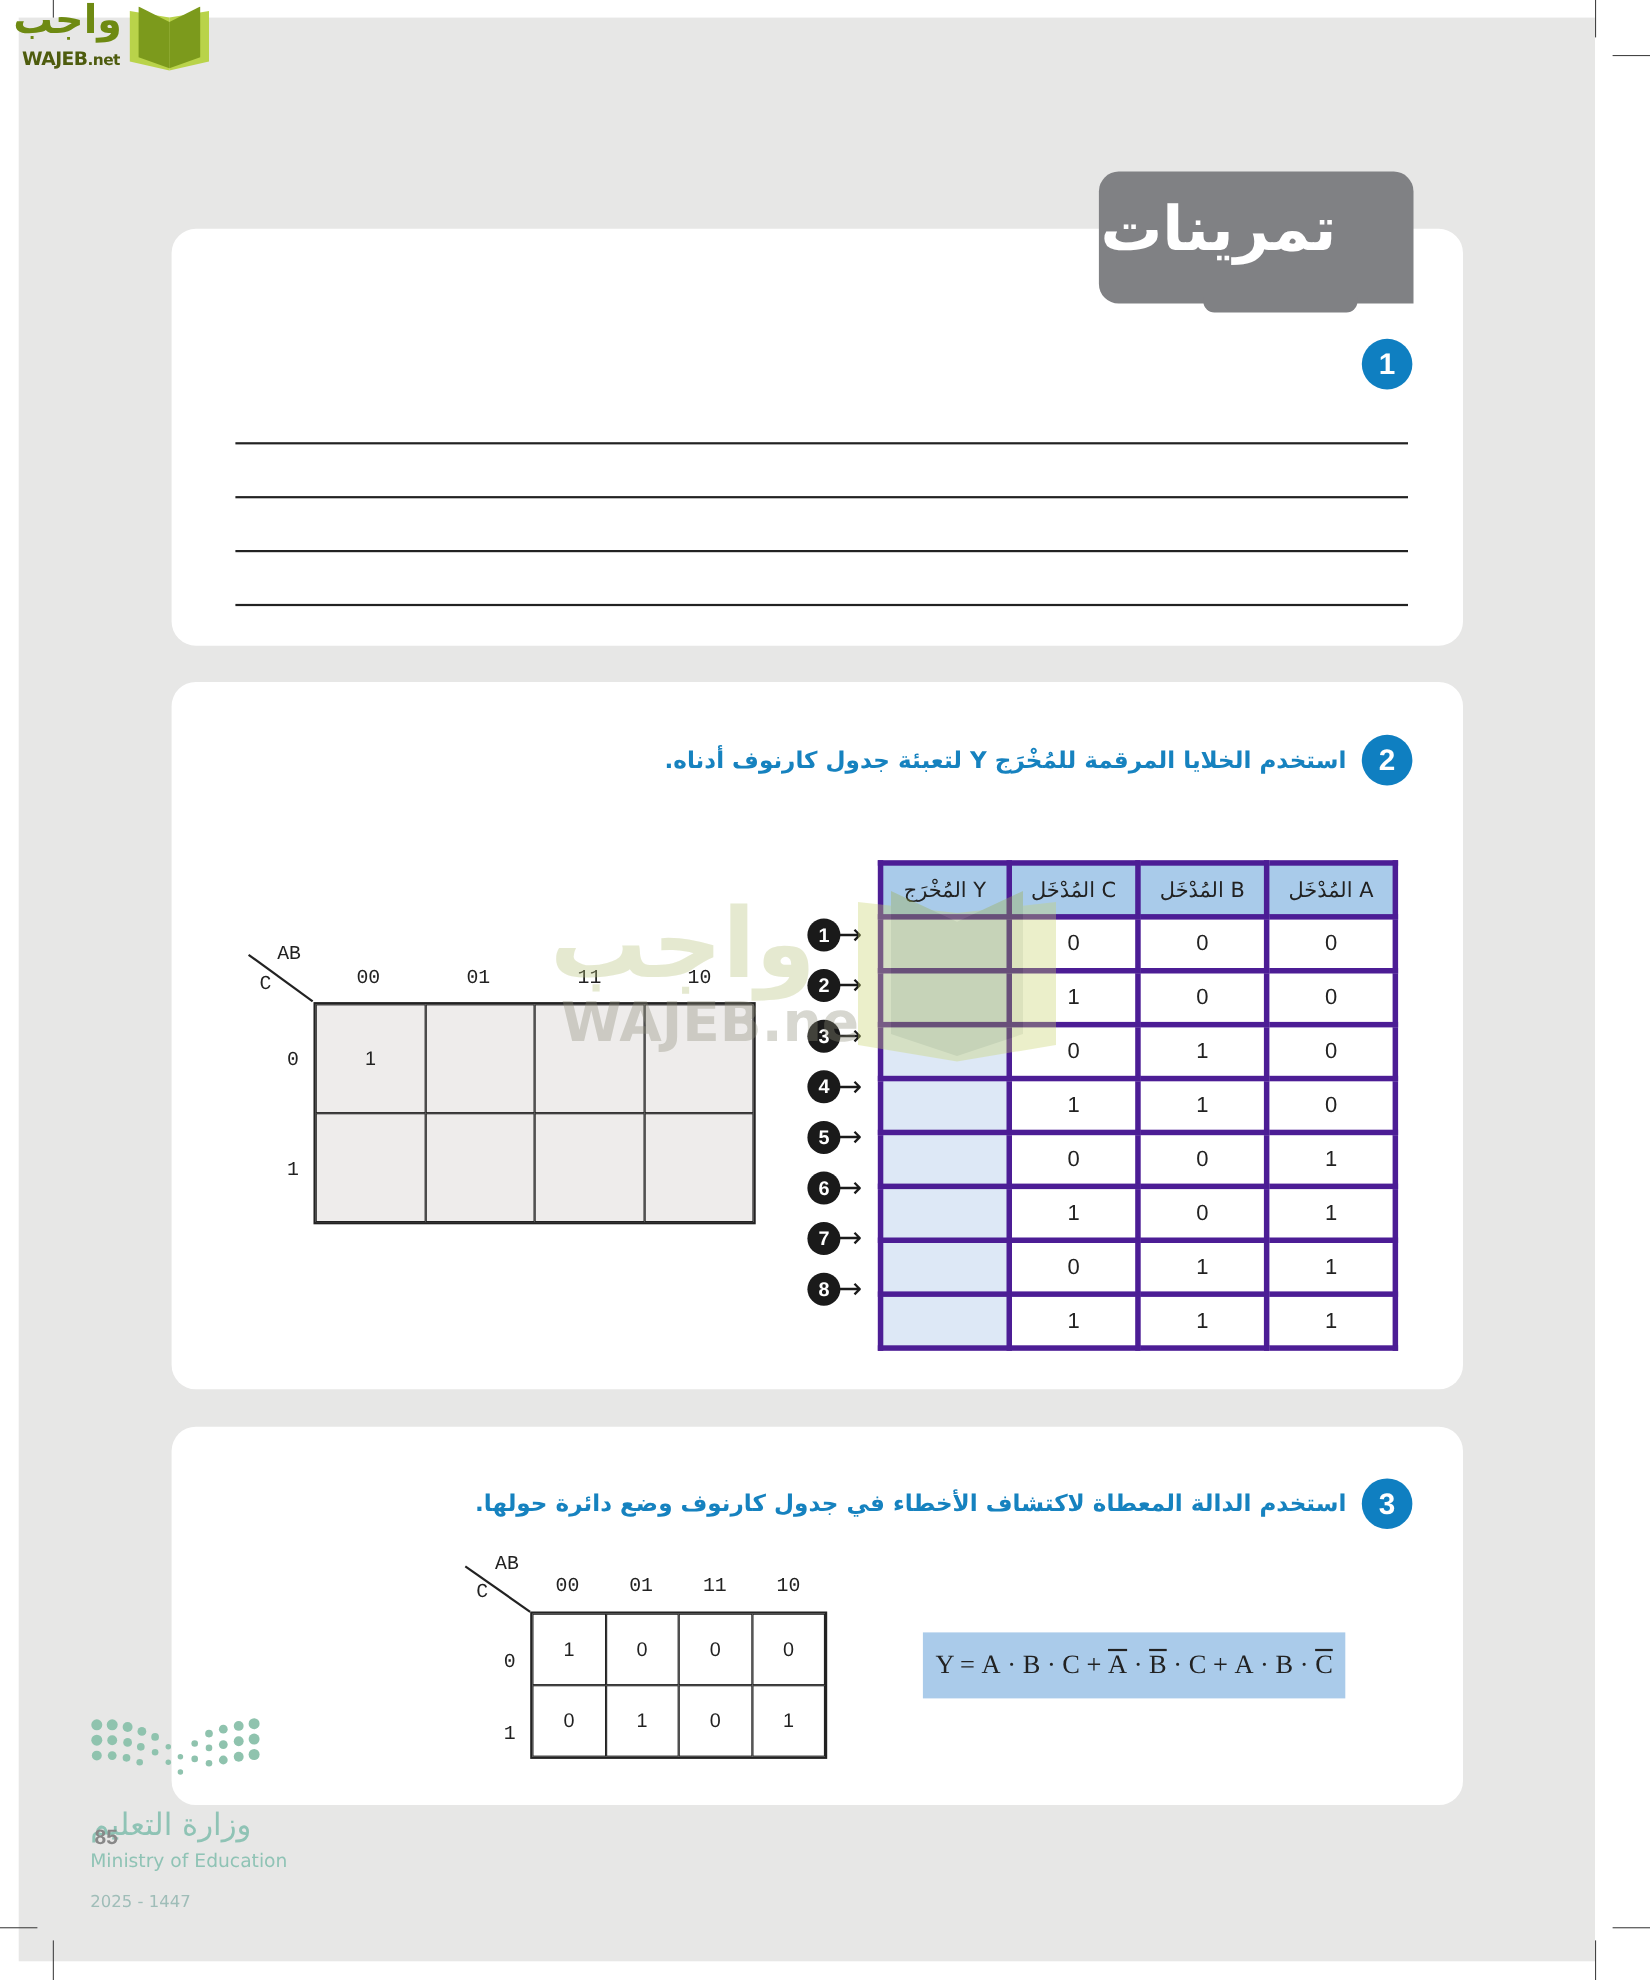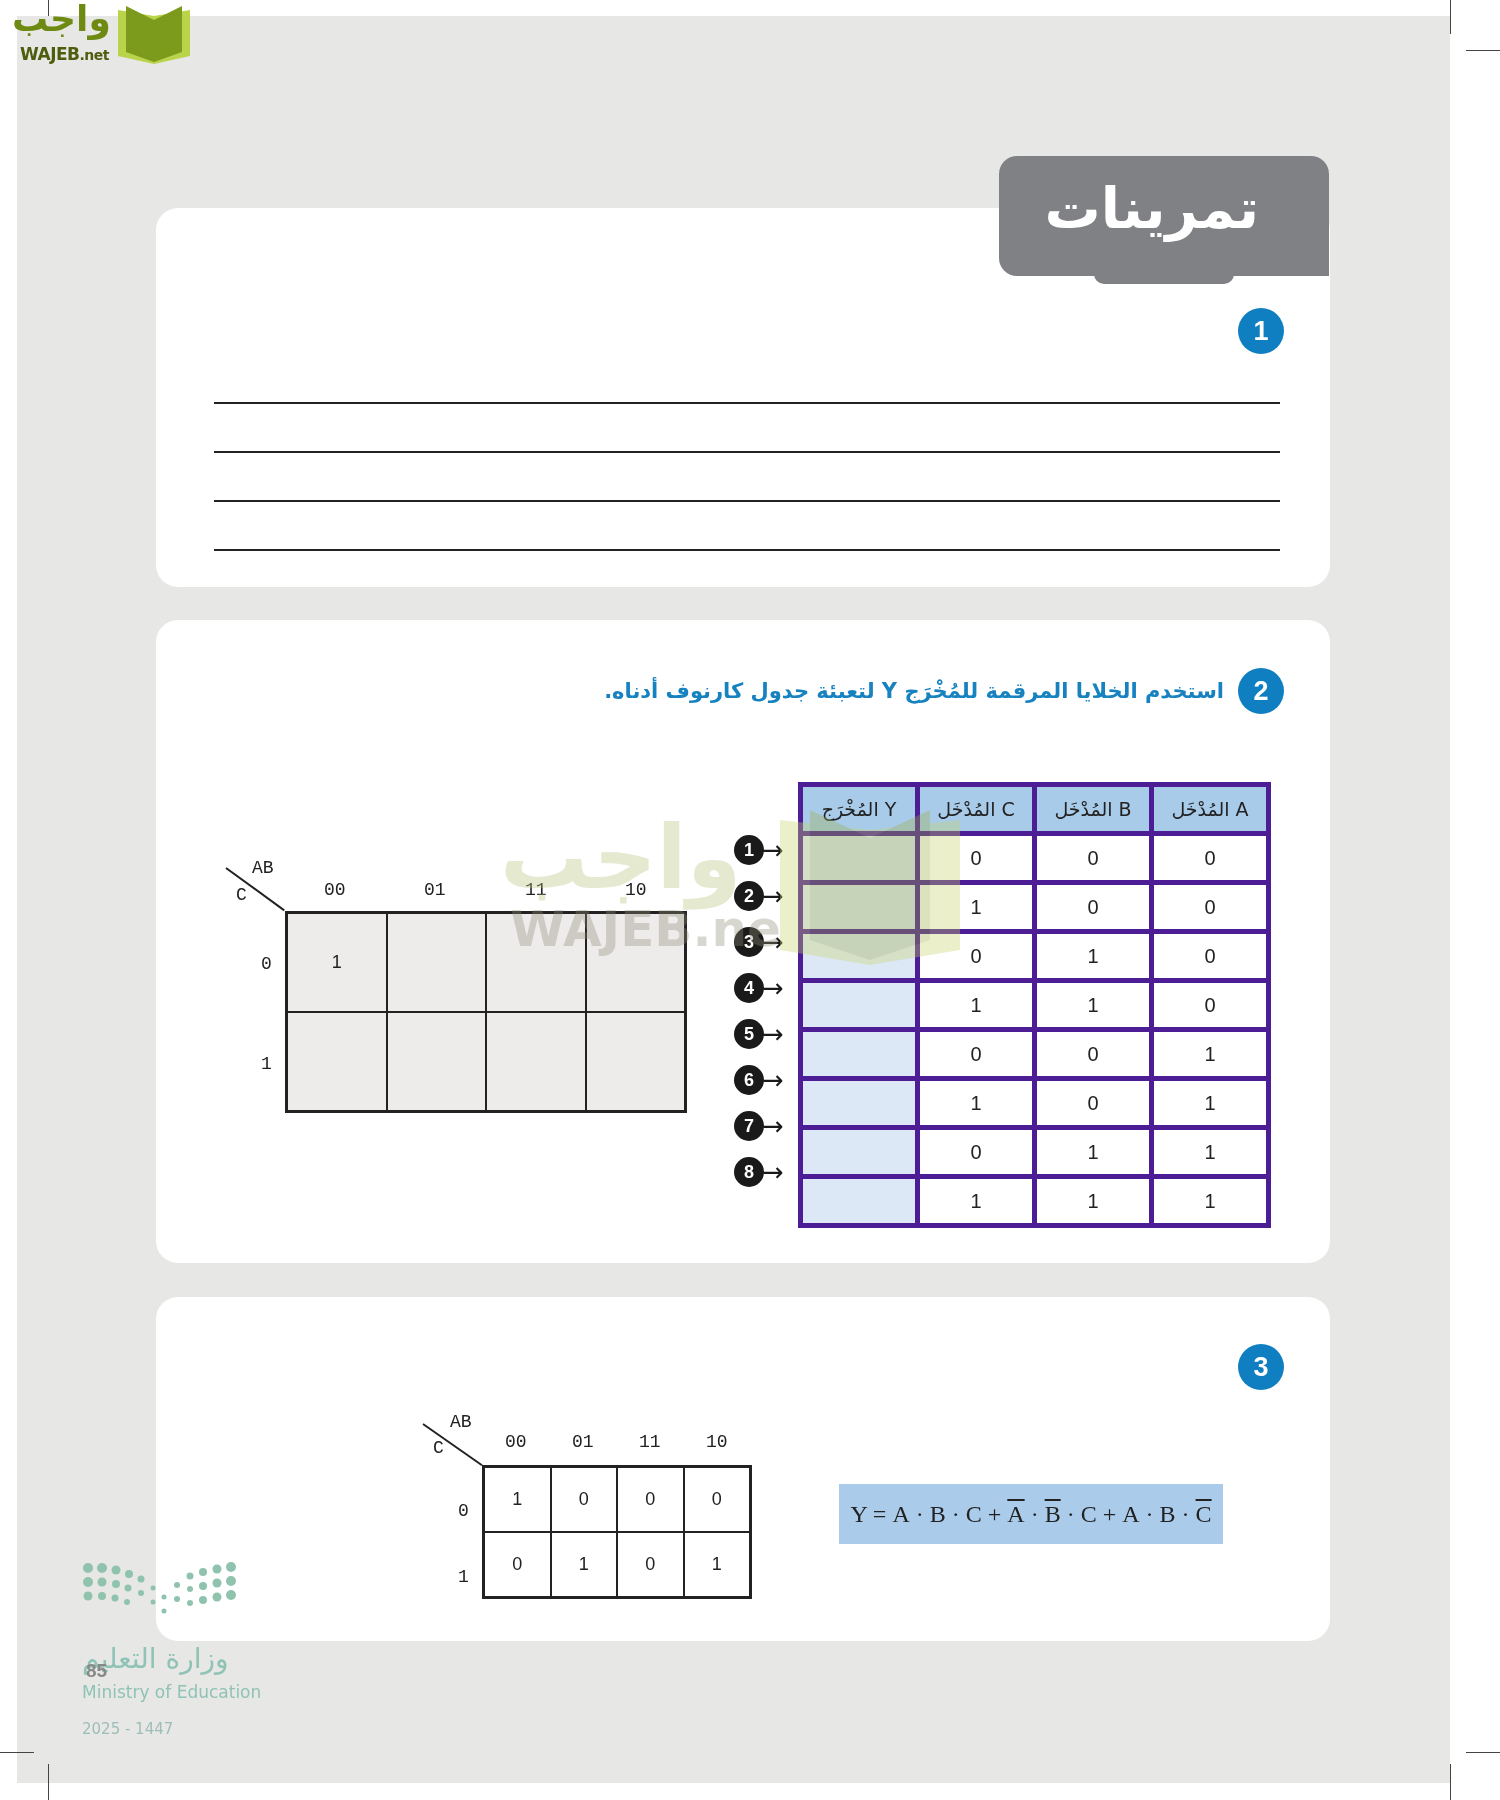--- a/index.html
+++ b/index.html
@@ -7,21 +7,21 @@
          font-family:"DejaVu Sans", sans-serif; }
   .page-bg { position:absolute; left:17px; top:16px; width:1433px; height:1767px; background:#e7e7e6; }
   .crop { position:absolute; background:#444; }
   .logo { position:absolute; left:8px; top:4px; width:180px; height:62px; }
   .logo .ar { position:absolute; left:4px; top:-6px; font-size:36px; font-weight:bold; color:#6e8a12; direction:rtl; }
   .logo .en { position:absolute; left:12px; top:40px; font-size:17px; font-weight:bold; color:#4e5c0e; letter-spacing:-0.5px; }
   .logo .en small { font-size:14px; }
   .logo svg { position:absolute; left:106px; top:2px; }
 
   .card { position:absolute; left:156px; width:1174px; background:#fff; border-radius:22px; }
-  .title-tab { position:absolute; left:999px; top:156px; width:330px; height:120px; background:#808184;
+  .title-tab { position:absolute; left:999px; top:156px; width:286px; height:120px; background:#808184;
                border-radius:18px 18px 0 18px; }
   .title-tab .lip { position:absolute; left:95px; bottom:-8px; width:140px; height:14px; background:#808184; border-radius:0 0 10px 10px; }
   .title-tab .txt { position:absolute; right:70px; top:20px; font-size:56px; font-weight:bold; color:#fff; direction:rtl;
                     font-family:"DejaVu Sans", sans-serif; }
 
   .q-row { position:absolute; right:46px; display:flex; flex-direction:row-reverse; align-items:center; gap:14px; }
   .q-num { width:46px; height:46px; border-radius:50%; background:#0f7fc1; color:#fff; font-size:27px; font-weight:bold;
            display:flex; align-items:center; justify-content:center; font-family:"Liberation Sans", sans-serif; }
   .q-text { color:#1682bf; font-size:21px; font-weight:bold; direction:rtl; white-space:nowrap; }
 
@@ -233,20 +233,21 @@
     <path d="M100 20 L100 155 L10 140 L10 10 Z" fill="#c8d36a"></path>
     <path d="M100 20 L100 155 L190 140 L190 10 Z" fill="#c8d36a"></path>
     <path d="M100 28 L100 150 L40 130 L40 0 Z" fill="#9cae46"></path>
     <path d="M100 28 L100 150 L160 130 L160 0 Z" fill="#9cae46"></path>
   </svg>
 </div>
 
 <div class="card" style="top:1297px;height:344px">
   <div class="q-row" style="top:47px">
     <div class="q-num">3</div>
+    <div class="q-text">استخدم الدالة المعطاة لاكتشاف الأخطاء في جدول كارنوف وضع دائرة حولها.</div>
   </div>
 </div>
 
 <div class="kmap" style="left:420px;top:1412px">
   <div class="diag" style="left:3px;top:11px;width:72px;transform:rotate(35deg)"></div>
   <span class="lbl" style="left:30px;top:0px">AB</span>
   <span class="lbl" style="left:13px;top:26px">C</span>
   <span class="lbl" style="left:85px;top:20px">00</span>
   <span class="lbl" style="left:152px;top:20px">01</span>
   <span class="lbl" style="left:219px;top:20px">11</span>

